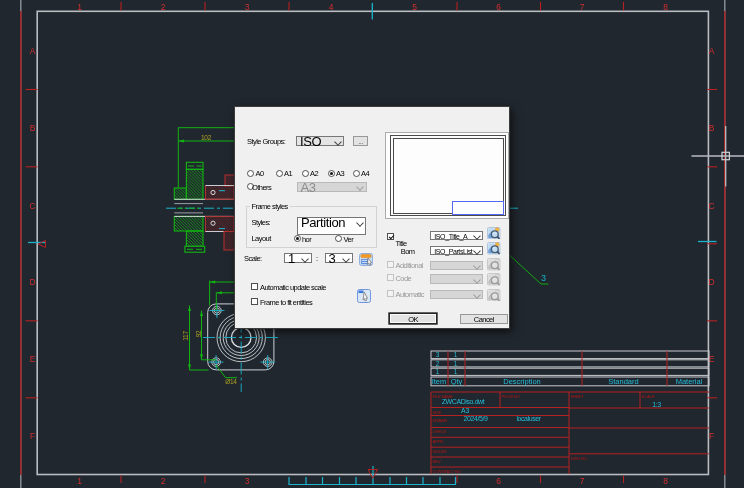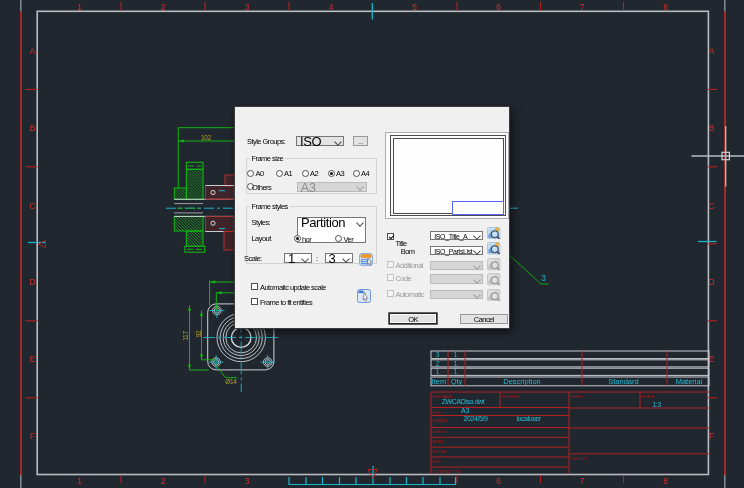--- a/index.html
+++ b/index.html
@@ -281,44 +281,41 @@
 <rect x="722" y="152.3" width="7.4" height="7.4" stroke="#cfd2d5" stroke-width="1.2"></rect>
 </g>
 </svg>
 <div class="dlg">
  <div class="lbl" style="left:12px;top:30px">Style Groups:</div>
  <div class="combo" style="left:61px;top:29px;width:48px;height:10px;background:#e4e4e4">
         <span class="tx">ISO</span>
         <span class="chev"></span>
       </div>
  <div class="btn" style="left:118px;top:29px;width:15px;height:10px;line-height:9px;color:#555">...</div>
- <div class="grp" style="left:10.5px;top:50.5px;width:131.5px;height:36px">
-        <span>Frame size</span>
-      </div>
  <div class="rad" style="left:12px;top:62.5px"></div>
       <div class="lbl" style="left:20.5px;top:62px">A0</div>
  <div class="rad" style="left:40.5px;top:62.5px"></div>
       <div class="lbl" style="left:49px;top:62px">A1</div>
  <div class="rad" style="left:66.5px;top:62.5px"></div>
       <div class="lbl" style="left:75px;top:62px">A2</div>
  <div class="rad on" style="left:92.5px;top:62.5px"></div>
       <div class="lbl" style="left:101px;top:62px">A3</div>
  <div class="rad" style="left:117.5px;top:62.5px"></div>
       <div class="lbl" style="left:126px;top:62px">A4</div>
  <div class="rad" style="left:12px;top:76px"></div>
       <div class="lbl" style="left:17px;top:75.5px">Others</div>
  <div class="combo cgray" style="left:61.5px;top:74.8px;width:70px;height:10px">
         <span class="tx">A3</span>
         <span class="chev"></span>
       </div>
- <div class="grp" style="left:10.5px;top:99px;width:131.5px;height:58px">
+ <div class="grp" style="left:10.5px;top:99px;width:131.5px;height:42px">
         <span>Frame styles</span>
       </div>
  <div class="lbl" style="left:16.5px;top:111px">Styles:</div>
- <div class="combo" style="left:62px;top:110.3px;width:69px;height:26px">
+ <div class="combo" style="left:62px;top:110.3px;width:69px;height:18px">
         <span class="tx">Partition</span>
         <span class="chev"></span>
       </div>
  <div class="lbl" style="left:16.5px;top:127px">Layout</div>
  <div class="rad on" style="left:59px;top:127.8px"></div>
       <div class="lbl" style="left:67px;top:127.5px">hor</div>
  <div class="rad" style="left:100.2px;top:127.8px"></div>
       <div class="lbl" style="left:108.5px;top:127.5px">Ver</div>
  <div class="lbl" style="left:9px;top:147px">Scale:</div>
  <div class="combo" style="left:49px;top:146.3px;width:27.6px;height:9.5px">

